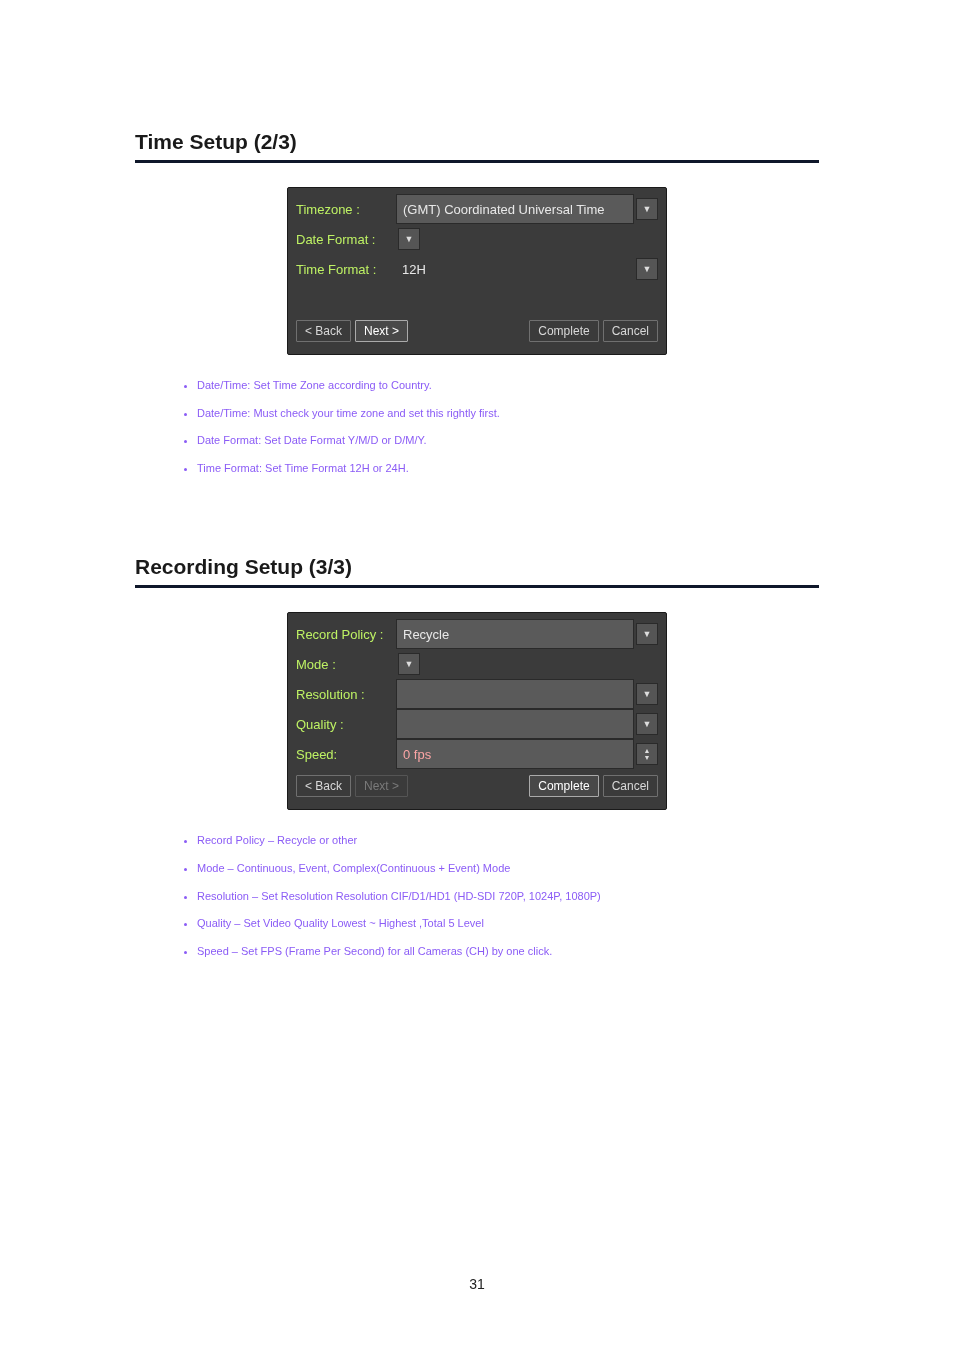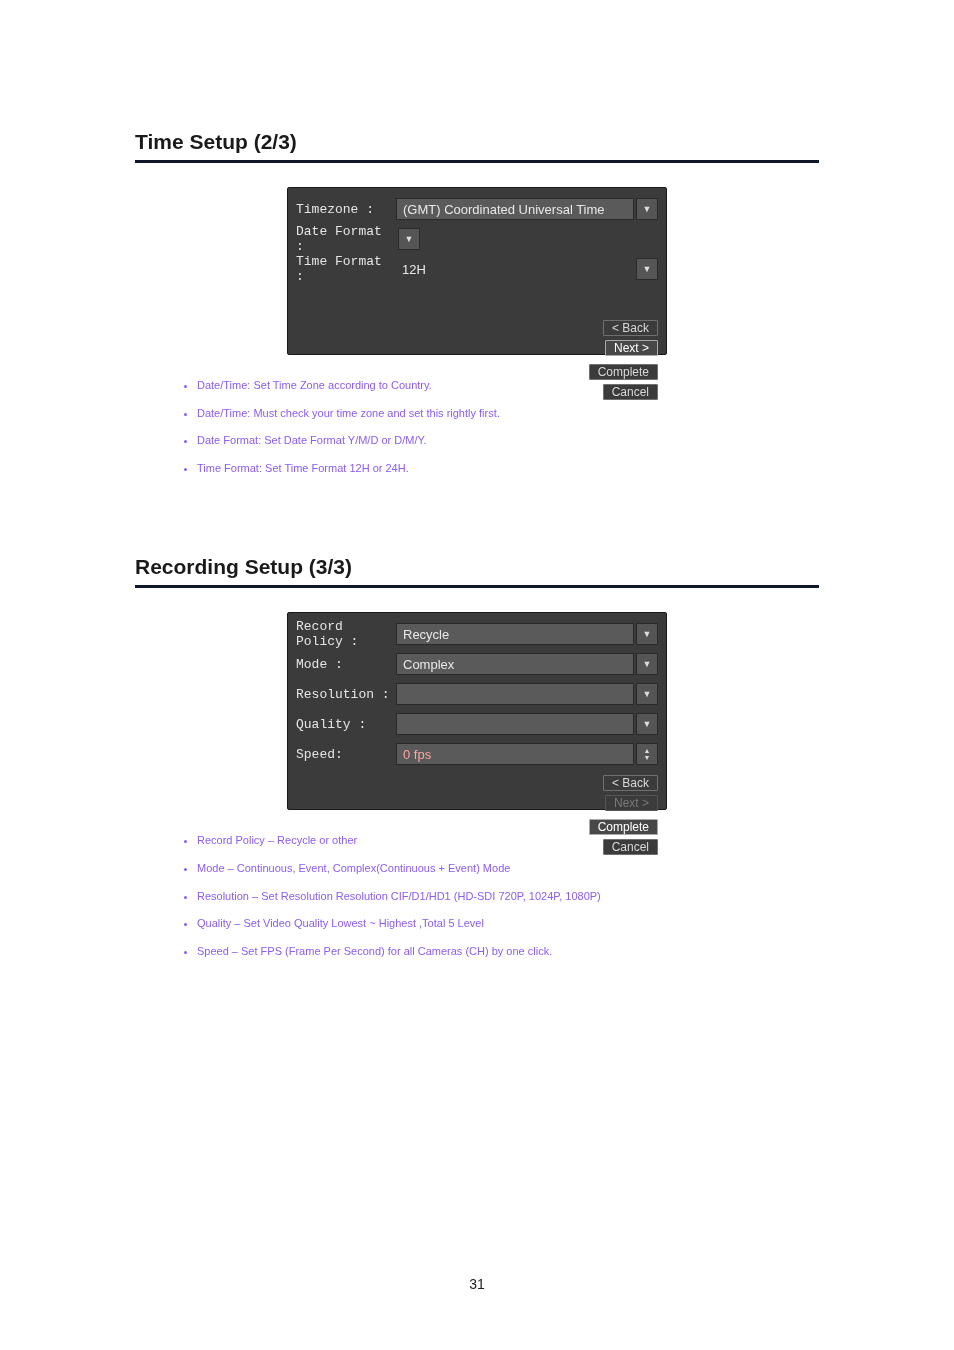--- a/index.html
+++ b/index.html
@@ -30,48 +30,47 @@
       padding: 6px 0;
     }
     .panel-time { width: 380px; }
     .panel-rec  { width: 380px; }
     .row {
       display: flex;
       align-items: center;
       height: 30px;
       padding: 0 8px;
     }
-    .row-label { width: 100px; flex-shrink: 0; color: #e5e5e5; font-family: Liberation Mono, monospace; }
+    .row-label { width: 100px; flex-shrink: 0; color: #bef264; }
     .row-value {
       flex: 1;
       display: flex;
       align-items: center;
-      height: 22px;
+      height: 30px;
       padding: 0 6px;
       text-align: center;
     }
     .val-light { background: #5a5a5a; border: 1px solid #2a2a2a; }
     .val-muted { color: #fca5a5; }
     .end-btn {
       width: 22px; height: 22px;
       background: #555;
       border: 1px solid #2a2a2a;
       display: flex; align-items: center; justify-content: center;
       margin-left: 2px;
       color: #ddd;
       font-size: 9px;
     }
     .end-btn.spinner { flex-direction: column; font-size: 7px; line-height: 1; }
     .button-bar {
       display: flex;
-      align-items: flex-end;
+      align-items: flex-start;
       height: 34px;
       padding: 6px 8px 0 8px;
       gap: 4px;
-      flex-direction: column;
     }
     .spacer-row { height: 30px; }
     .btn {
       height: 22px;
       padding: 0 8px;
       background: #3b3b3b;
       border: 1px solid #707070;
       color: #d8d8d8;
       font-size: 12px;
       display: inline-flex;
@@ -146,21 +145,20 @@
 
 <div class="panel-wrap">
   <div class="panel panel-rec">
     <div class="row">
       <div class="row-label">Record Policy :</div>
       <div class="row-value val-light">Recycle</div>
       <div class="end-btn">▼</div>
     </div>
     <div class="row">
       <div class="row-label">Mode :</div>
-      <div class="row-value val-light">Complex</div>
       <div class="end-btn">▼</div>
     </div>
     <div class="row">
       <div class="row-label">Resolution :</div>
       <div class="row-value val-light"></div>
       <div class="end-btn">▼</div>
     </div>
     <div class="row">
       <div class="row-label">Quality :</div>
       <div class="row-value val-light"></div>

